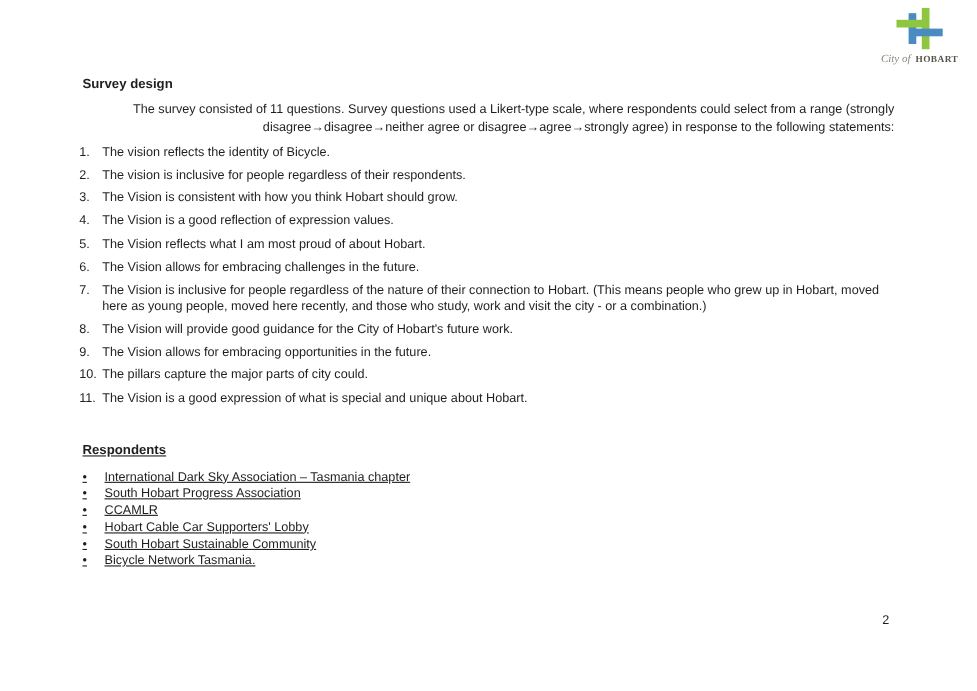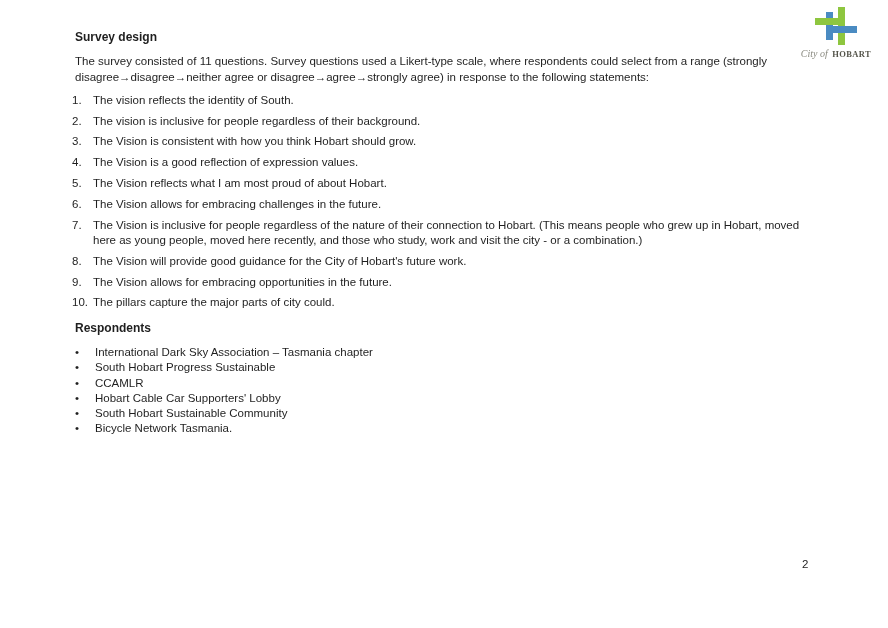--- a/index.html
+++ b/index.html
@@ -36,36 +36,36 @@
     font-weight: bold;
     font-size: 8.5px;
     letter-spacing: 0.4px;
     color: #55554b;
   }
   .content {
     position: absolute;
     left: 75px;
     top: 0;
     width: 738px;
-    padding-top: 30px;
+    padding-top: 69px;
     font-size: 11.5px;
     line-height: 15.3px;
   }
   .section-heading {
     font-size: 12px;
     font-weight: bold;
     margin: 0 0 9px 0;
     line-height: 15.3px;
   }
-  .intro { margin: 0 0 8px 0; }
+  .intro { margin: 0 0 8px 0; text-align: right; }
   .olist { list-style: none; margin: 0 0 0 -3px; padding: 0; }
   .olist li { display: flex; margin-bottom: 5.5px; }
   .olist .num { flex: 0 0 21px; }
   .olist .item-text { flex: 1; }
-  .section-respondents { margin-top: 10px; }
+  .section-respondents { margin-top: 32px; text-decoration: underline; }
   .section-respondents .intro { margin-bottom: 9px; }
   .blist { list-style: none; margin: 0; padding: 0; }
   .blist li { display: flex; margin-bottom: 0; }
   .blist .bullet { flex: 0 0 20px; }
   .blist .item-text { flex: 1; }
   .page-number {
     position: absolute;
     left: 802px;
     top: 557px;
     font-size: 11.5px;
@@ -94,26 +94,26 @@
 
   <div class="content">
 
     <div class="section-survey">
       <h2 class="section-heading">Survey design</h2>
       <p class="intro">The survey consisted of 11 questions. Survey questions used a Likert-type scale, where respondents could select from a range (strongly disagree→disagree→neither agree or disagree→agree→strongly agree) in response to the following statements:</p>
       <ol class="olist">
 
           <li>
             <span class="num">1.</span>
-            <span class="item-text">The vision reflects the identity of South.</span>
+            <span class="item-text">The vision reflects the identity of Bicycle.</span>
           </li>
 
           <li>
             <span class="num">2.</span>
-            <span class="item-text">The vision is inclusive for people regardless of their background.</span>
+            <span class="item-text">The vision is inclusive for people regardless of their respondents.</span>
           </li>
 
           <li>
             <span class="num">3.</span>
             <span class="item-text">The Vision is consistent with how you think Hobart should grow.</span>
           </li>
 
           <li>
             <span class="num">4.</span>
             <span class="item-text">The Vision is a good reflection of expression values.</span>
@@ -142,35 +142,39 @@
           <li>
             <span class="num">9.</span>
             <span class="item-text">The Vision allows for embracing opportunities in the future.</span>
           </li>
 
           <li>
             <span class="num">10.</span>
             <span class="item-text">The pillars capture the major parts of city could.</span>
           </li>
 
+          <li>
+            <span class="num">11.</span>
+            <span class="item-text">The Vision is a good expression of what is special and unique about Hobart.</span>
+          </li>
         </ol>
     </div>
 
     <div class="section-respondents">
       <h2 class="section-heading">Respondents</h2>
       <ul class="blist">
 
           <li>
             <span class="bullet">•</span>
             <span class="item-text">International Dark Sky Association – Tasmania chapter</span>
           </li>
 
           <li>
             <span class="bullet">•</span>
-            <span class="item-text">South Hobart Progress Sustainable</span>
+            <span class="item-text">South Hobart Progress Association</span>
           </li>
 
           <li>
             <span class="bullet">•</span>
             <span class="item-text">CCAMLR</span>
           </li>
 
           <li>
             <span class="bullet">•</span>
             <span class="item-text">Hobart Cable Car Supporters' Lobby</span>

